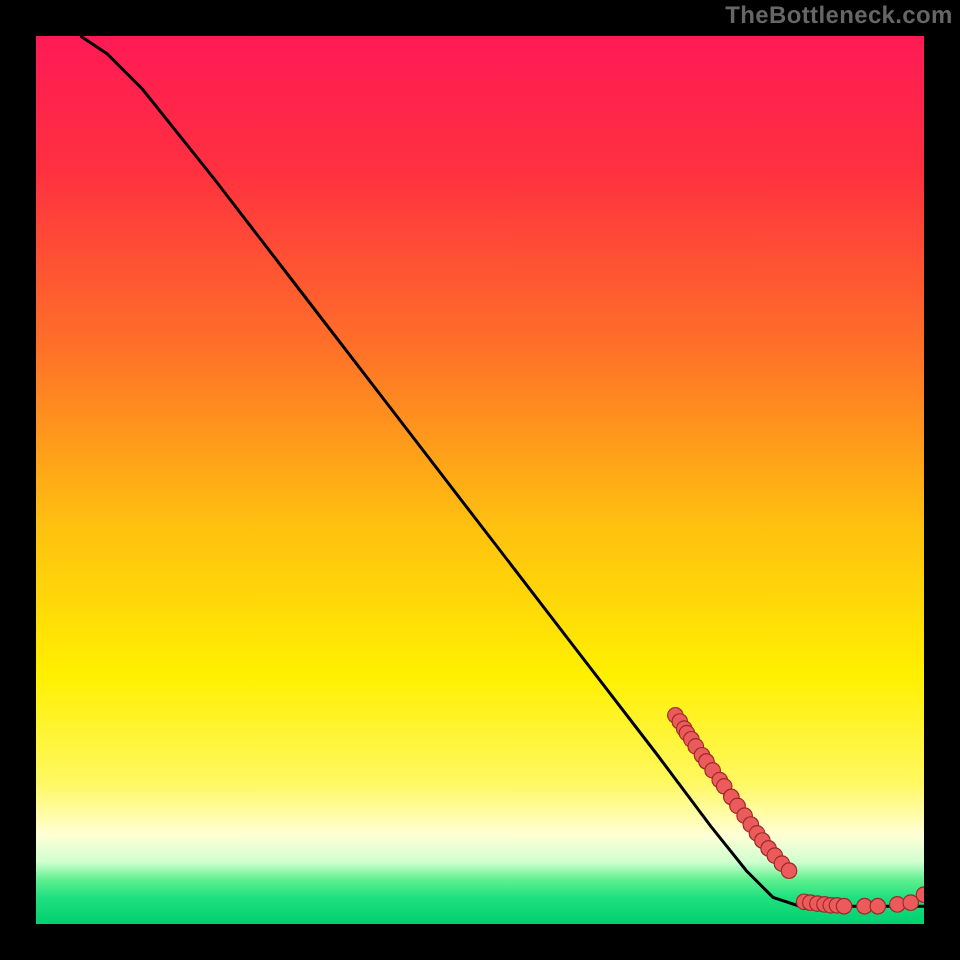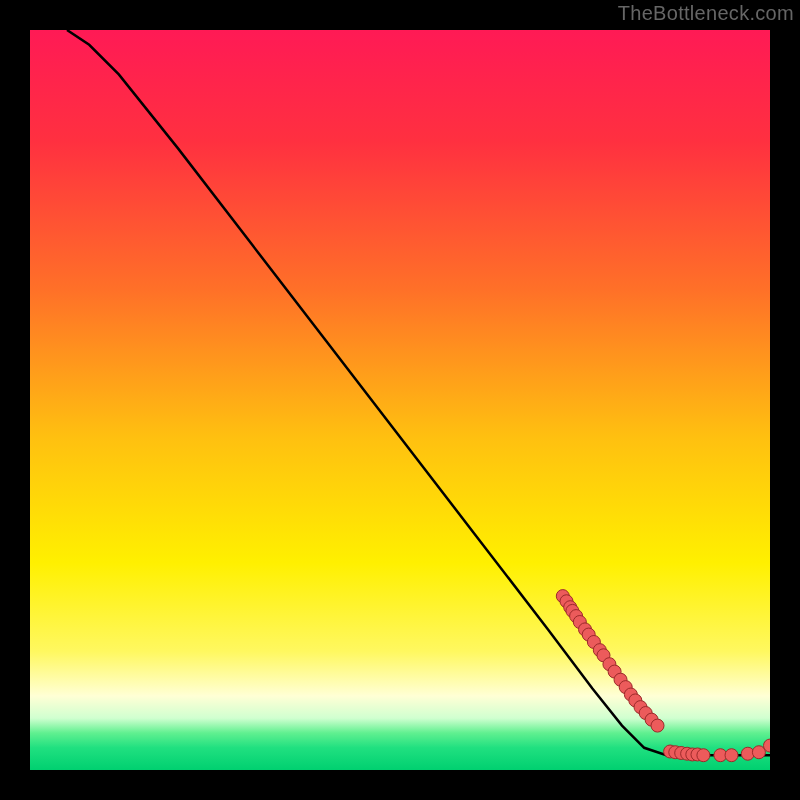--- a/index.html
+++ b/index.html
@@ -10,21 +10,21 @@
     height: 800px;
     position: relative;
     font-family: Arial, Helvetica, sans-serif;
   }
   .watermark {
     position: absolute;
     top: 2px;
     right: 6px;
     color: #666;
     font-size: 20px;
-    font-weight: 400;
+    font-weight: 700;
     letter-spacing: 0.3px;
   }
   .plot-container {
     position: absolute;
     left: 30px;
     top: 30px;
     width: 740px;
     height: 740px;
   }
   svg {

